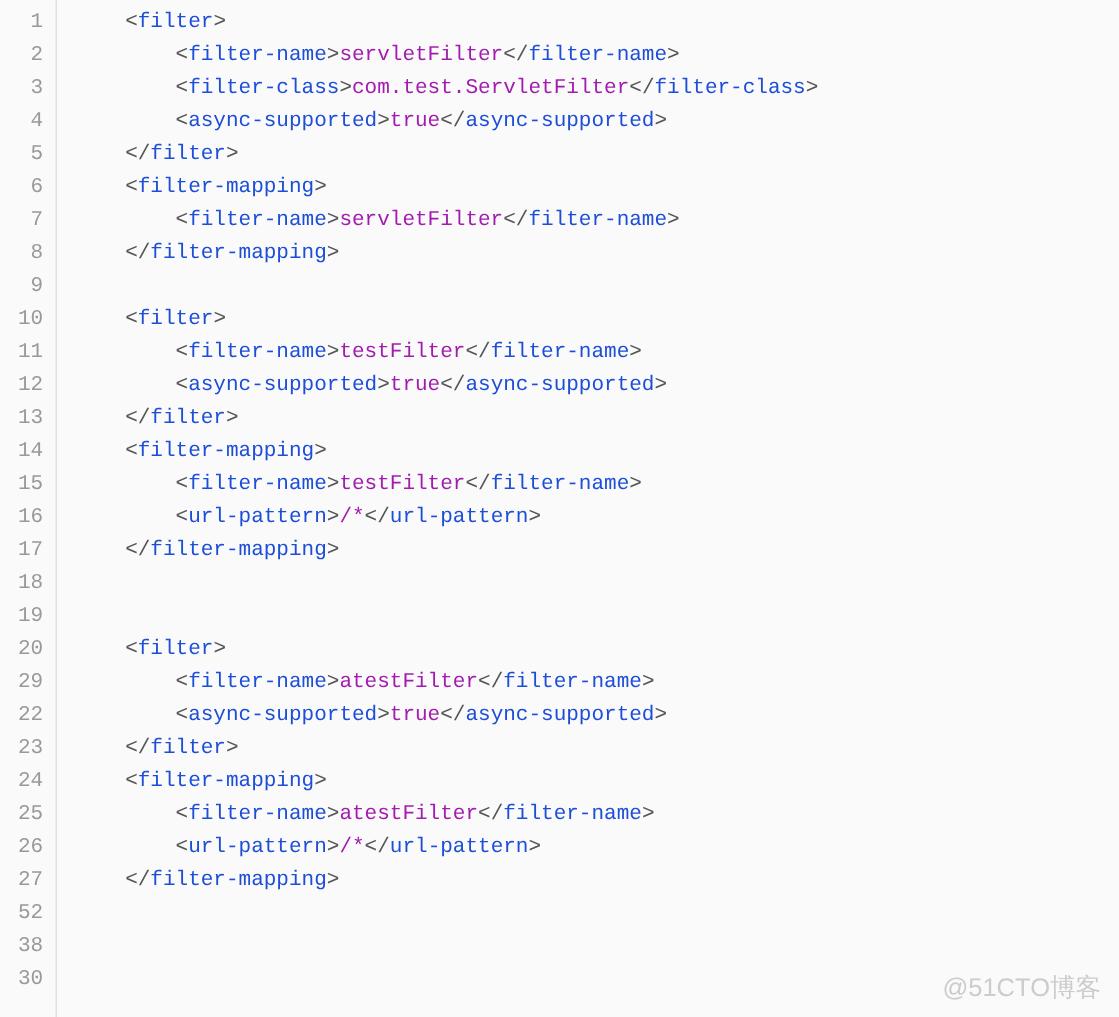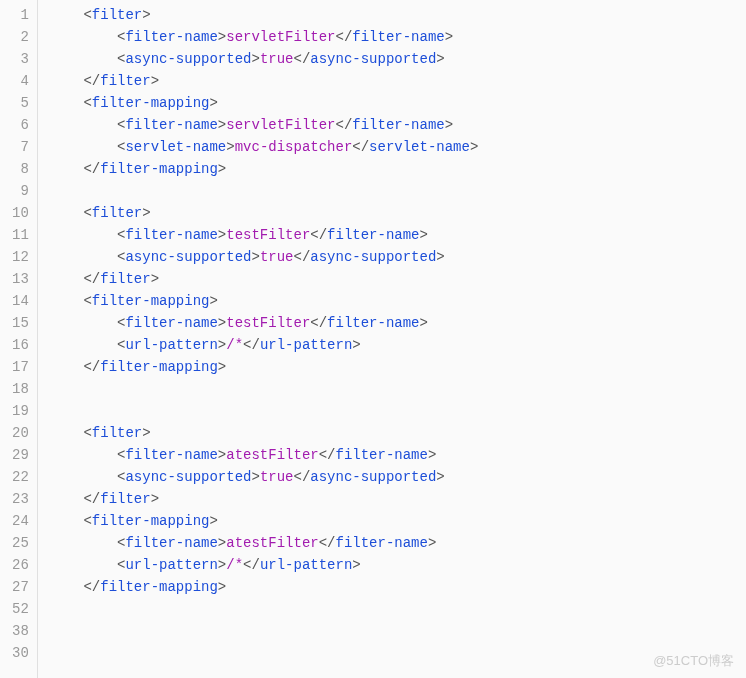--- a/index.html
+++ b/index.html
@@ -41,21 +41,21 @@
       white-space: pre;
     }
     .tag { color: #1d4ed8; }
     .txt { color: #a21caf; }
     .punct { color: #555; }
     .watermark {
       position: absolute;
       bottom: 8px;
       right: 12px;
       color: #ccc;
-      font-size: 13px;
+      font-size: 17px;
       font-family: sans-serif;
     }
   </style>
 </head>
 <body>
 
 <div class="editor">
   <div class="gutter" id="gutter">
       <div>1</div>
       <div>2</div>
@@ -84,25 +84,25 @@
       <div>25</div>
       <div>26</div>
       <div>27</div>
       <div>52</div>
       <div>38</div>
       <div>30</div>
     </div>
   <div class="code" id="code">
       <div class="line">    <span class="punct">&lt;</span><span class="tag">filter</span><span class="punct">&gt;</span></div>
       <div class="line">        <span class="punct">&lt;</span><span class="tag">filter-name</span><span class="punct">&gt;</span><span class="txt">servletFilter</span><span class="punct">&lt;/</span><span class="tag">filter-name</span><span class="punct">&gt;</span></div>
+      <div class="line">        <span class="punct">&lt;</span><span class="tag">filter-class</span><span class="punct">&gt;</span><span class="txt">com.test.ServletFilter</span><span class="punct">&lt;/</span><span class="tag">filter-class</span><span class="punct">&gt;</span></div>
       <div class="line">        <span class="punct">&lt;</span><span class="tag">async-supported</span><span class="punct">&gt;</span><span class="txt">true</span><span class="punct">&lt;/</span><span class="tag">async-supported</span><span class="punct">&gt;</span></div>
       <div class="line">    <span class="punct">&lt;/</span><span class="tag">filter</span><span class="punct">&gt;</span></div>
       <div class="line">    <span class="punct">&lt;</span><span class="tag">filter-mapping</span><span class="punct">&gt;</span></div>
       <div class="line">        <span class="punct">&lt;</span><span class="tag">filter-name</span><span class="punct">&gt;</span><span class="txt">servletFilter</span><span class="punct">&lt;/</span><span class="tag">filter-name</span><span class="punct">&gt;</span></div>
-      <div class="line">        <span class="punct">&lt;</span><span class="tag">servlet-name</span><span class="punct">&gt;</span><span class="txt">mvc-dispatcher</span><span class="punct">&lt;/</span><span class="tag">servlet-name</span><span class="punct">&gt;</span></div>
       <div class="line">    <span class="punct">&lt;/</span><span class="tag">filter-mapping</span><span class="punct">&gt;</span></div>
       <div class="line"></div>
       <div class="line">    <span class="punct">&lt;</span><span class="tag">filter</span><span class="punct">&gt;</span></div>
       <div class="line">        <span class="punct">&lt;</span><span class="tag">filter-name</span><span class="punct">&gt;</span><span class="txt">testFilter</span><span class="punct">&lt;/</span><span class="tag">filter-name</span><span class="punct">&gt;</span></div>
       <div class="line">        <span class="punct">&lt;</span><span class="tag">async-supported</span><span class="punct">&gt;</span><span class="txt">true</span><span class="punct">&lt;/</span><span class="tag">async-supported</span><span class="punct">&gt;</span></div>
       <div class="line">    <span class="punct">&lt;/</span><span class="tag">filter</span><span class="punct">&gt;</span></div>
       <div class="line">    <span class="punct">&lt;</span><span class="tag">filter-mapping</span><span class="punct">&gt;</span></div>
       <div class="line">        <span class="punct">&lt;</span><span class="tag">filter-name</span><span class="punct">&gt;</span><span class="txt">testFilter</span><span class="punct">&lt;/</span><span class="tag">filter-name</span><span class="punct">&gt;</span></div>
       <div class="line">        <span class="punct">&lt;</span><span class="tag">url-pattern</span><span class="punct">&gt;</span><span class="txt">/*</span><span class="punct">&lt;/</span><span class="tag">url-pattern</span><span class="punct">&gt;</span></div>
       <div class="line">    <span class="punct">&lt;/</span><span class="tag">filter-mapping</span><span class="punct">&gt;</span></div>

